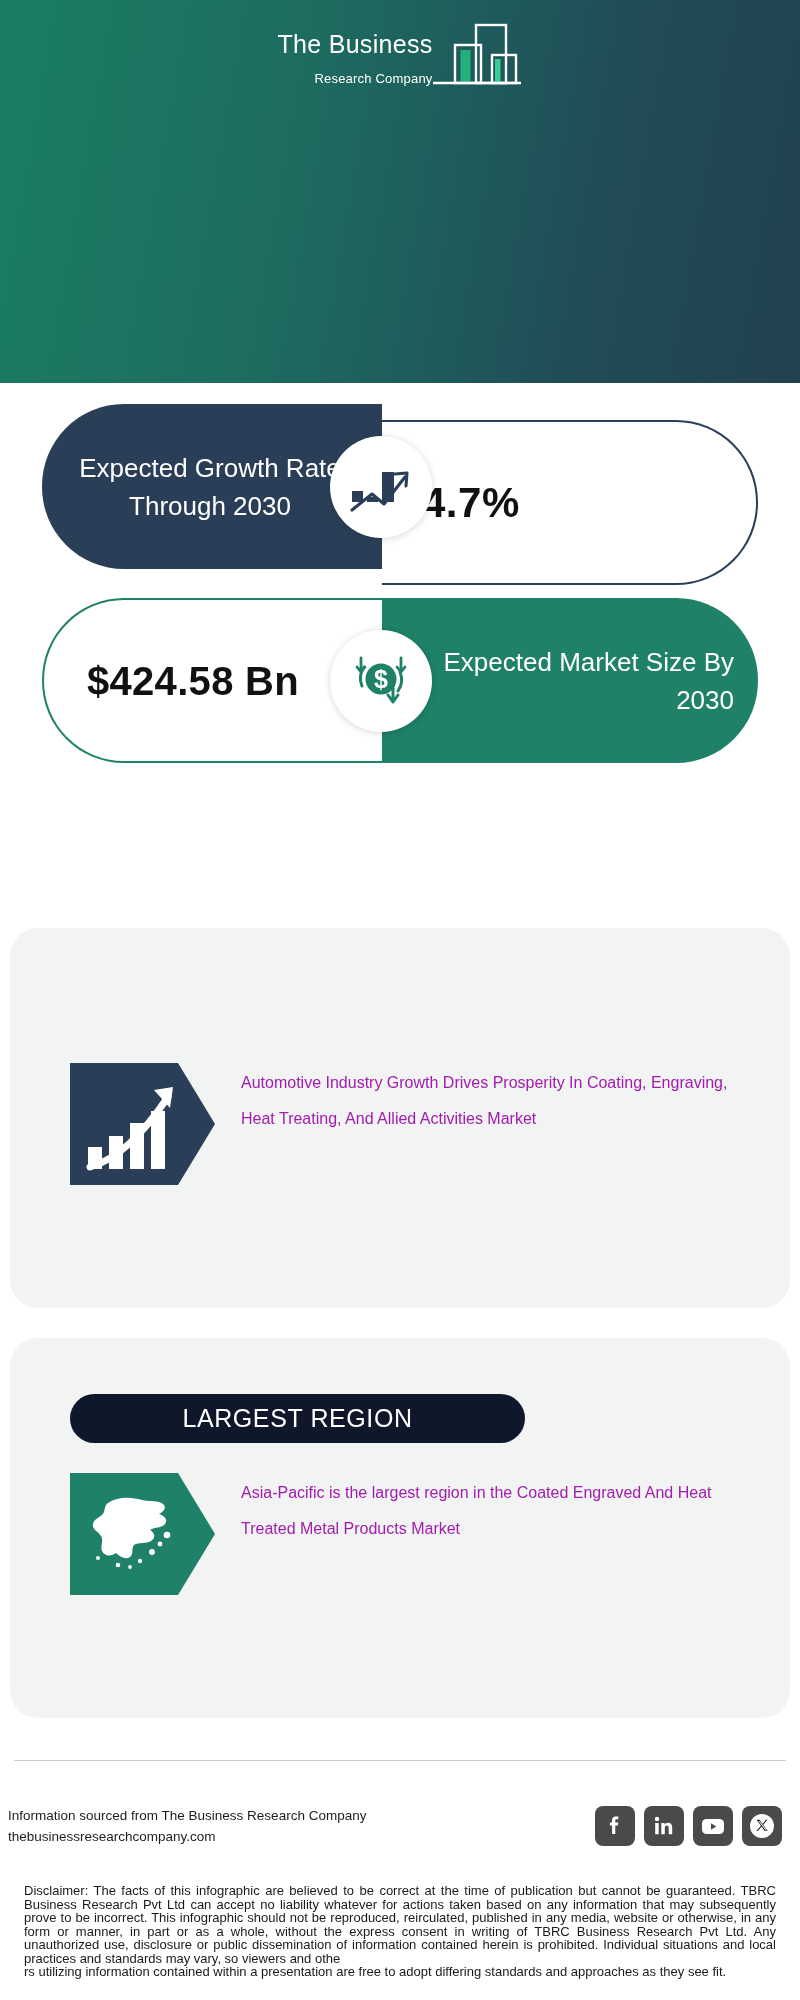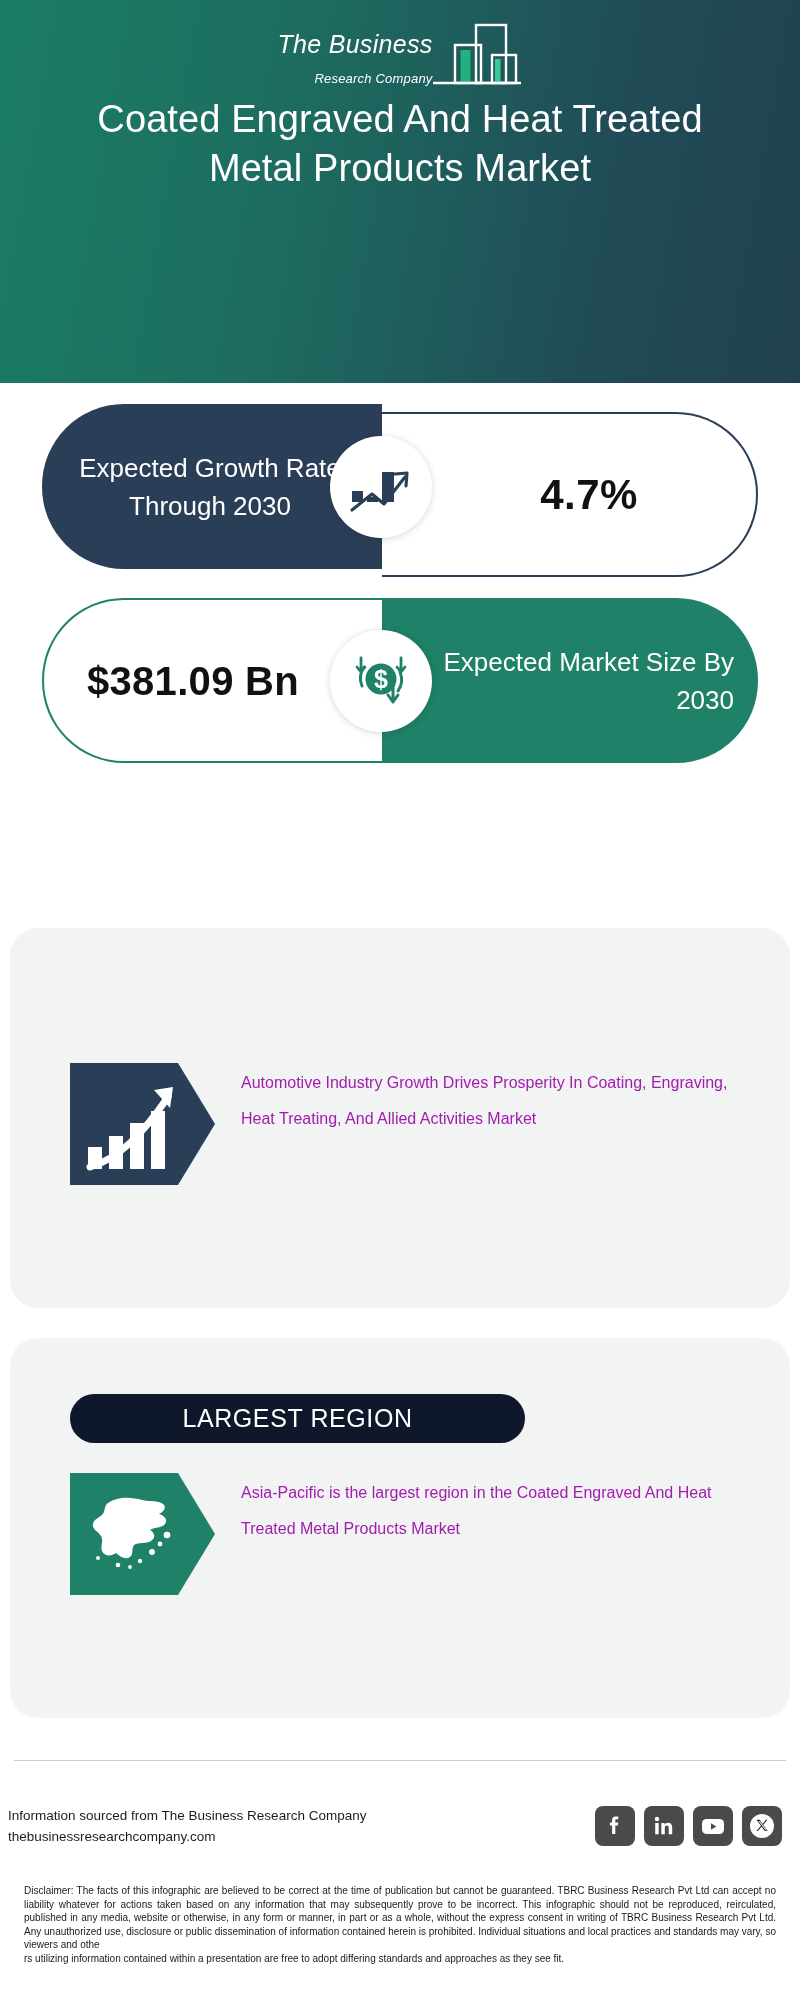--- a/index.html
+++ b/index.html
@@ -29,21 +29,20 @@
   }
 
   .logo-wrap {
     position: absolute;
     left: 0; right: 0;
     top: 22px;
     display: flex;
     justify-content: center;
     align-items: flex-end;
     gap: 0px;
-    font-style: italic;
   }
   .logo-text {
     display: flex;
     flex-direction: column;
     align-items: flex-end;
     padding-bottom: 5px;
   }
   .logo-line1 {
     color: #ffffff;
     font-size: 25px;
@@ -99,28 +98,28 @@
     color: #ffffff;
     font-size: 26px;
     line-height: 38px;
     text-align: center;
     padding-right: 34px;
     padding-left: 30px;
   }
 
   .stat-right-outline {
     position: absolute;
-    left: 340px; top: 8px;
+    left: 340px; top: 16px;
     width: 376px; height: 165px;
     border: 2.5px solid #2a3f57;
     border-left: none;
     border-radius: 0 82px 82px 0;
     display: flex;
     align-items: center;
-    justify-content: center;
+    justify-content: flex-start;
     background: #ffffff;
   }
   .stat-right-outline .value {
     color: #111111;
     font-size: 42px;
     font-weight: 700;
     letter-spacing: 0.5px;
     padding-left: 40px;
   }
 
@@ -267,21 +266,21 @@
     align-items: center;
     justify-content: center;
   }
 
   .disclaimer {
     position: absolute;
     left: 24px;
     top: 1884px;
     width: 752px;
     color: #1a1a1a;
-    font-size: 10px;
+    font-size: 13px;
     line-height: 13.5px;
     text-align: justify;
   }
   .disclaimer .last { display: block; }
 </style>
 </head>
 <body>
 
 <div class="page">
 
@@ -297,21 +296,20 @@
           <rect x="45" y="3" width="30" height="58" fill="none" stroke="#ffffff" stroke-width="2.4"></rect>
           <rect x="24" y="23" width="26" height="38" fill="none" stroke="#ffffff" stroke-width="2.4"></rect>
           <rect x="29.5" y="28" width="10" height="33" fill="#22b07d"></rect>
           <rect x="61" y="33" width="24" height="28" fill="none" stroke="#ffffff" stroke-width="2.4"></rect>
           <rect x="64" y="37" width="5.5" height="24" fill="#3bc995"></rect>
           <path d="M2 61 H90" stroke="#ffffff" stroke-width="2.4" fill="none"></path>
         </svg>
       </span>
     </div>
 
-    <div class="header-title">Coated Engraved And Heat Treated Metal Products Market</div>
   </div>
 
   <div class="stat-row" id="stat1">
     <div class="stat-left-dark">
       <div class="label">Expected Growth Rate Through 2030</div>
     </div>
     <div class="stat-right-outline">
       <div class="value">4.7%</div>
     </div>
     <div class="circle-icon">
@@ -320,21 +318,21 @@
         <rect x="17" y="37" width="11" height="5" fill="#2a3f57"></rect>
         <rect x="32" y="12" width="12" height="30" fill="#2a3f57"></rect>
         <path d="M2 50 L22 34 L34 44 L55 17" stroke="#2a3f57" stroke-width="3.1" fill="none" stroke-linejoin="round" stroke-linecap="round"></path>
         <path d="M45 14 L57 13 L56 26" stroke="#2a3f57" stroke-width="3.1" fill="none" stroke-linejoin="round" stroke-linecap="round"></path>
       </svg>
     </div>
   </div>
 
   <div class="stat-row" id="stat2">
     <div class="stat-left-outline">
-      <div class="value">$381.09 Bn</div>
+      <div class="value">$424.58 Bn</div>
     </div>
     <div class="stat-right-green">
       <div class="label">Expected Market Size By 2030</div>
     </div>
     <div class="circle-icon">
       <svg width="64" height="62" viewBox="0 0 64 62">
         <circle cx="32" cy="29" r="15.5" fill="#1f8168"></circle>
         <text x="32" y="38" font-family="Liberation Sans, sans-serif" font-size="25" font-weight="700" fill="#ffffff" text-anchor="middle">$</text>
         <path d="M13 36 A20 20 0 0 1 15 17" stroke="#1f8168" stroke-width="3" fill="none" stroke-linecap="round"></path>
         <path d="M51 22 A20 20 0 0 1 49 41" stroke="#1f8168" stroke-width="3" fill="none" stroke-linecap="round"></path>

